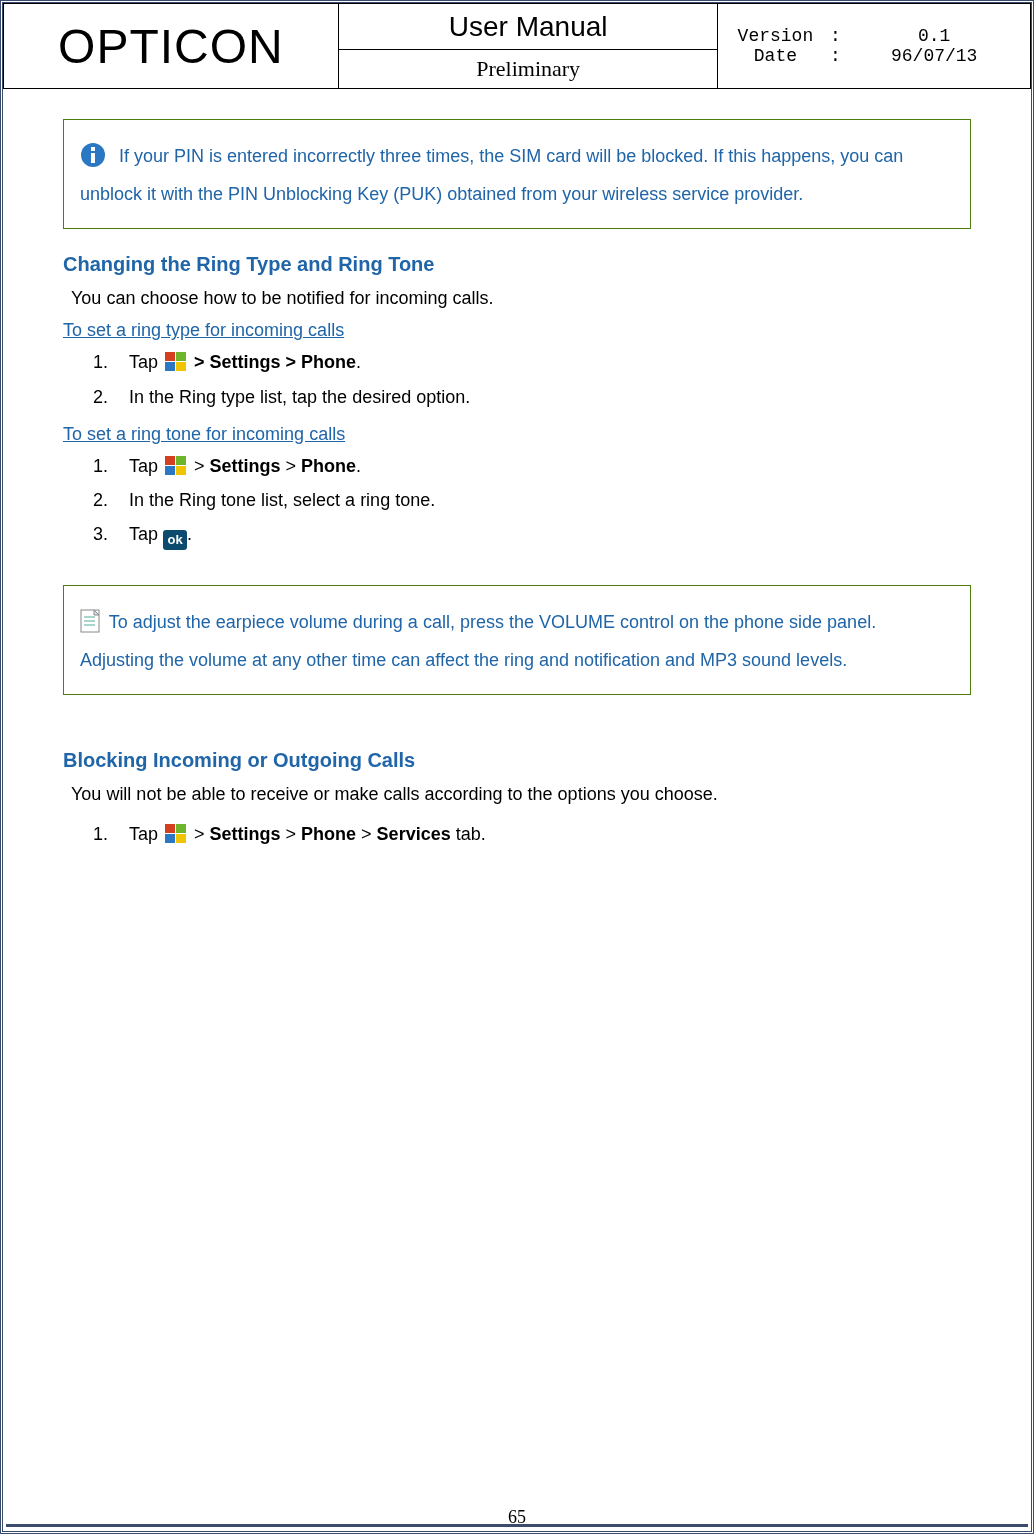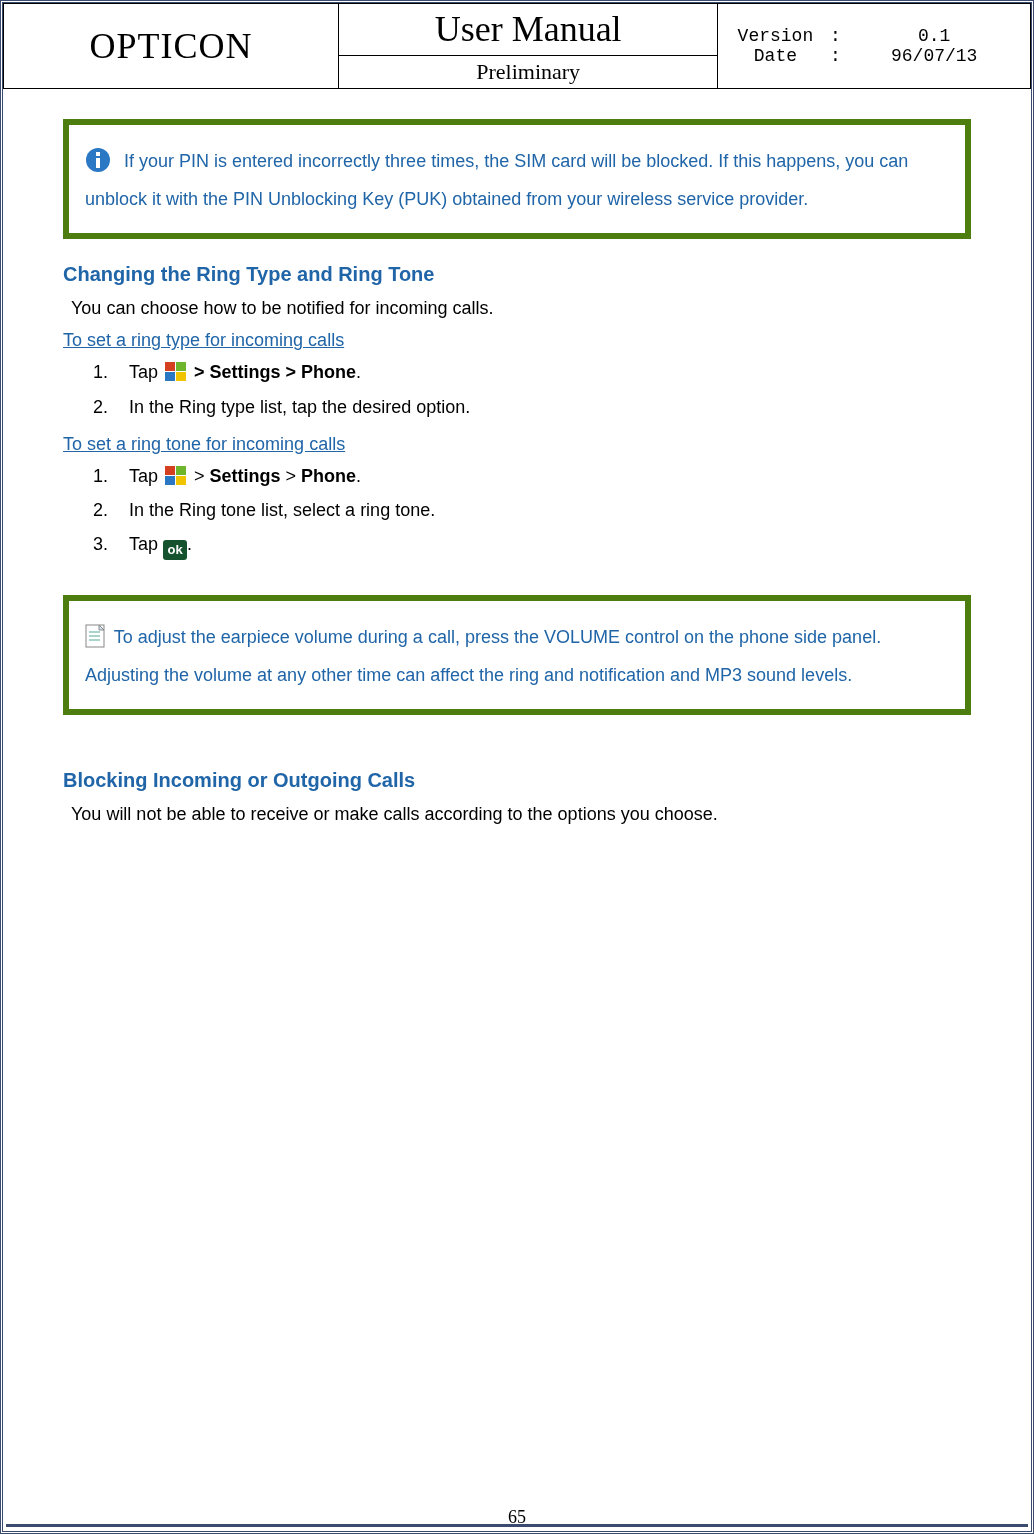--- a/index.html
+++ b/index.html
@@ -24,29 +24,29 @@
     width: 100%;
     border-collapse: collapse;
   }
   .header-table td {
     border: 1px solid #000;
     vertical-align: middle;
     text-align: center;
   }
   .cell-brand {
     width: 300px;
-    font-family: Liberation Serif, serif;
-    font-size: 36px;
+    font-family: Liberation Sans, sans-serif;
+    font-size: 48px;
     letter-spacing: 1px;
     height: 85px;
   }
   .cell-title {
     width: 340px;
-    font-family: Liberation Serif, serif;
-    font-size: 36px;
+    font-family: Liberation Sans, sans-serif;
+    font-size: 28px;
     margin-left: 32px;
   }
   .cell-title-sub {
     font-family: "Times New Roman", serif;
     font-size: 22px;
   }
   .cell-meta {
     width: 280px;
     font-family: "Courier New", monospace;
     font-size: 18px;
@@ -54,21 +54,21 @@
     padding: 4px 12px;
   }
   .meta-row { display: flex; align-items: flex-end; }
   .meta-label { width: 90px; }
   .meta-colon { width: 30px; text-align: center; }
   .meta-val { flex: 1; text-align: center; }
   .content {
     padding: 30px 60px 0 60px;
   }
   .note-box {
-    border: 6px solid #4d7c0f;
+    border: 1px solid #4d7c0f;
     padding: 18px 16px 14px 16px;
     margin: 0 0 24px 0;
     color: #2065a8;
     font-size: 18px;
     line-height: 2.1;
   }
   .info-icon {
     display: inline-block;
     width: 26px; height: 26px;
     vertical-align: -6px;
@@ -109,21 +109,21 @@
   .win-icon {
     display: inline-block;
     width: 22px; height: 20px;
     vertical-align: -4px;
     margin: 0 2px;
   }
   .ok-icon {
     display: inline-block;
     width: 24px; height: 20px;
     vertical-align: -4px;
-    background: #14532d;
+    background: #0c4a6e;
     color: #fff;
     font-size: 13px;
     font-weight: bold;
     text-align: center;
     line-height: 20px;
     border-radius: 3px;
   }
   .page-num {
     position: absolute;
     bottom: 3px;
@@ -235,18 +235,28 @@
             <line x1="4" y1="16" x2="15" y2="16" stroke="#5a9"></line>
           </svg>
       </span>
       <span>To adjust the earpiece volume during a call, press the VOLUME control on the phone side panel. Adjusting the volume at any other time can affect the ring and notification </span><span style="color:#2065a8">and MP3</span><span> sound levels.</span>
     </div>
 
     <div style="height:20px"></div>
 
     <div class="h-blue">Blocking Incoming or Outgoing Calls</div>
     <div class="body-text">You will not be able to receive or make calls according to the options you choose.</div>
+    <ol class="steps">
+      <li>
+        <span>Tap </span><span class="win-icon"><svg viewBox="0 0 22 20">
+              <rect x="0" y="0" width="10" height="9" fill="#d43f1f"></rect>
+              <rect x="11" y="0" width="10" height="9" fill="#6eb52c"></rect>
+              <rect x="0" y="10" width="10" height="9" fill="#2a78c4"></rect>
+              <rect x="11" y="10" width="10" height="9" fill="#f0c400"></rect>
+            </svg></span><span> &gt; </span><b>Settings</b><span> &gt; </span><b>Phone</b><span> &gt; </span><b>Services</b><span> tab.</span>
+      </li>
+    </ol>
 
   </div>
 
   <div class="page-num">65</div>
   <div class="bottom-line"></div>
 </div>
 
 </body></html>

